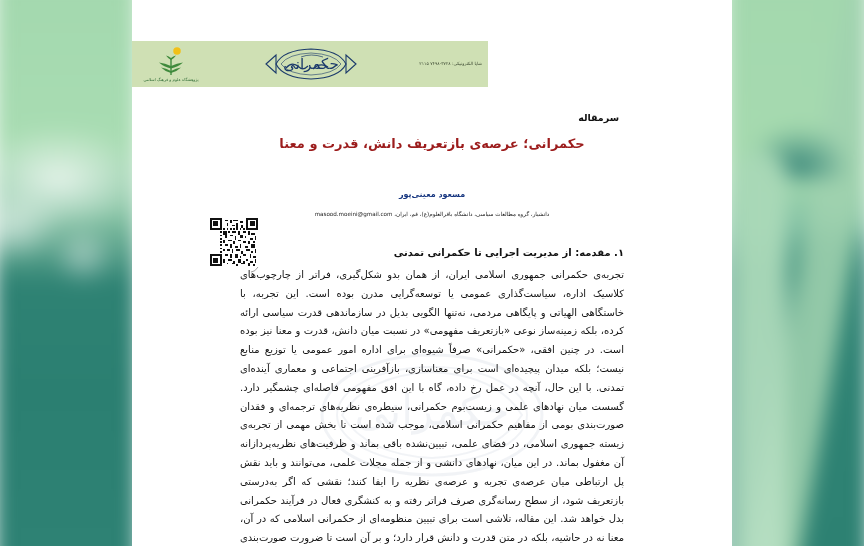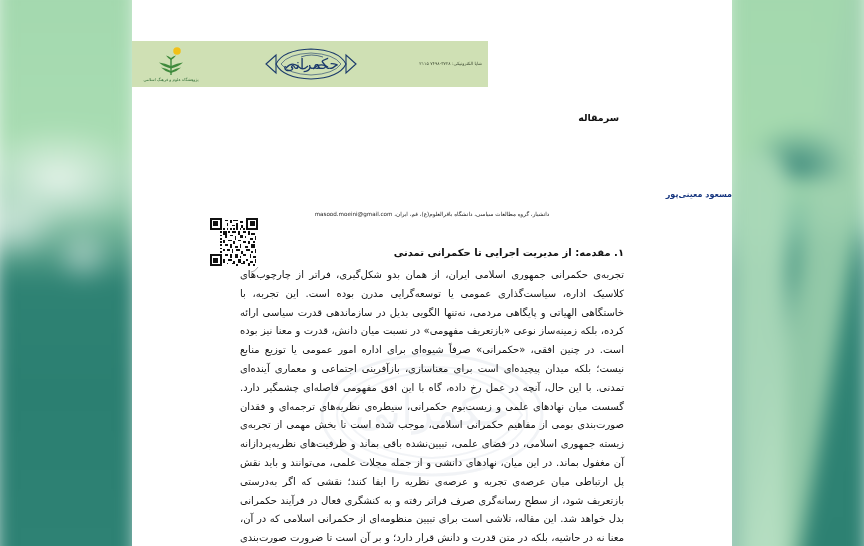--- a/index.html
+++ b/index.html
@@ -86,21 +86,21 @@
   .kicker{
     position:absolute;right:113px;top:112px;
     font-size:9.5px;font-weight:bold;color:#0f0f0f;
   }
   .title{
     position:absolute;right:60px;left:60px;top:134px;
     text-align:center;color:#9c1c1c;font-weight:bold;
     font-size:13px;line-height:1.55;letter-spacing:-.2px;
   }
   .author{
-    position:absolute;right:0;left:0;top:190px;
+    position:absolute;right:0;left:0;top:190px;text-align:center;
     color:#15357f;font-weight:bold;font-size:8px;
   }
   .affil{
     position:absolute;right:0;left:0;top:211px;text-align:center;
     color:#1a1a1a;font-size:5.6px;direction:rtl;
   }
   .affil .email{direction:ltr;unicode-bidi:embed;}
   .qr{
     position:absolute;left:78px;top:218px;width:48px;height:48px;
     background:#ffffff;
@@ -138,20 +138,21 @@
         <ellipse cx="125" cy="85" rx="95" ry="48" fill="none" stroke="#1b3a6b" stroke-width="2"></ellipse>
         <path d="M35 85 Q60 45 125 42 Q190 45 215 85 Q190 125 125 128 Q60 125 35 85 Z" fill="none" stroke="#1b3a6b" stroke-width="2"></path>
         <text x="125" y="95" text-anchor="middle" font-size="42" fill="#1b3a6b" font-family="DejaVu Sans, sans-serif">حکمرانی</text>
       </svg>
 
       <div class="doc">
 
         <div class="kicker">سرمقاله</div>
 
         <div class="title">
+          <div>حکمرانی؛ عرصه‌ی بازتعریف دانش، قدرت و معنا</div>
         </div>
 
         <div class="author">مسعود معینی‌پور</div>
 
         <div class="affil">
           <span>دانشیار، گروه مطالعات سیاسی، دانشگاه باقرالعلوم(ع)، قم، ایران،</span>
           <span class="email">masood.moeini@gmail.com</span>
         </div>
 
         <div class="qr">

